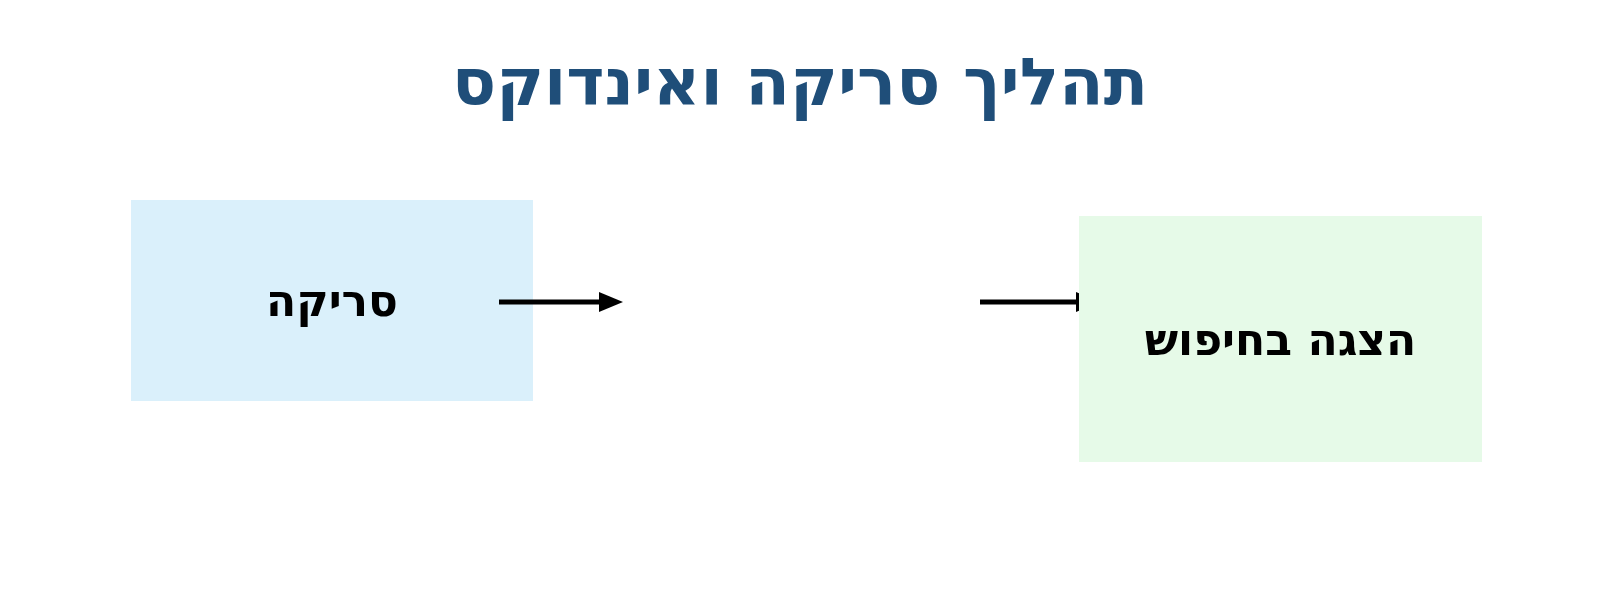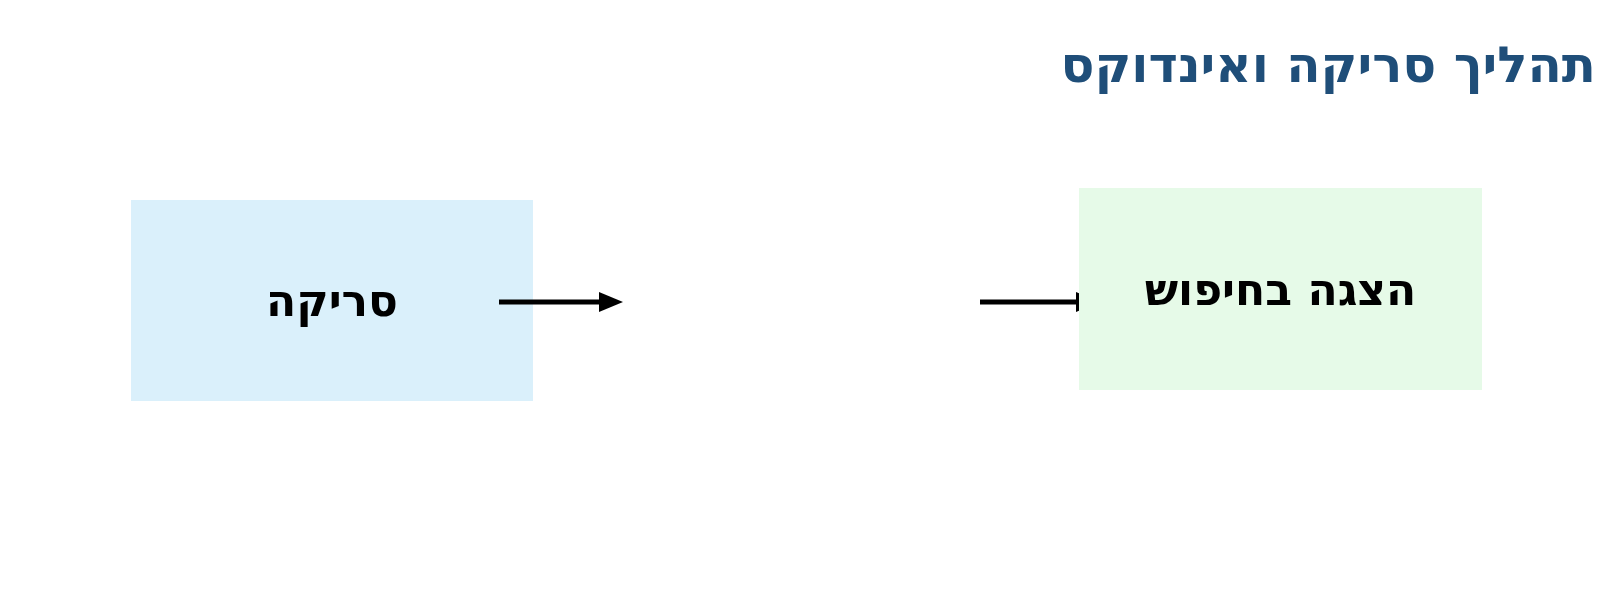--- a/index.html
+++ b/index.html
@@ -13,22 +13,23 @@
     width: 1600px;
     height: 600px;
     background: #ffffff;
     overflow: hidden;
   }
   .title {
     position: absolute;
     top: 30px;
     left: 0;
     right: 0;
-    margin: 4px;
-    font-size: 50px;
+    margin: 12px;
+    text-align: center;
+    font-size: 65px;
     font-weight: bold;
     line-height: 1.25;
     letter-spacing: 0px;
   }
   .node {
     position: absolute;
     top: 200px;
     width: 402px;
     height: 201px;
     display: flex;
@@ -36,21 +37,21 @@
     justify-content: center;
   }
   .node-label {
     font-size: 44px;
     font-weight: bold;
     color: #000000;
     white-space: nowrap;
   }
   .node-scan   { left: 119px; }
   .node-index  { left: 599px; }
-  .node-search { left: 1079px; width: 403px; height: 202px; top: 188px; }
+  .node-search { left: 1079px; width: 403px; height: 246px; top: 216px; }
   .arrow {
     position: absolute;
     top: 291px;
     display: block;
   }
   .arrow-1 { left: 499px; }
   .arrow-2 { left: 980px; }
 </style>
 </head>
 <body>

